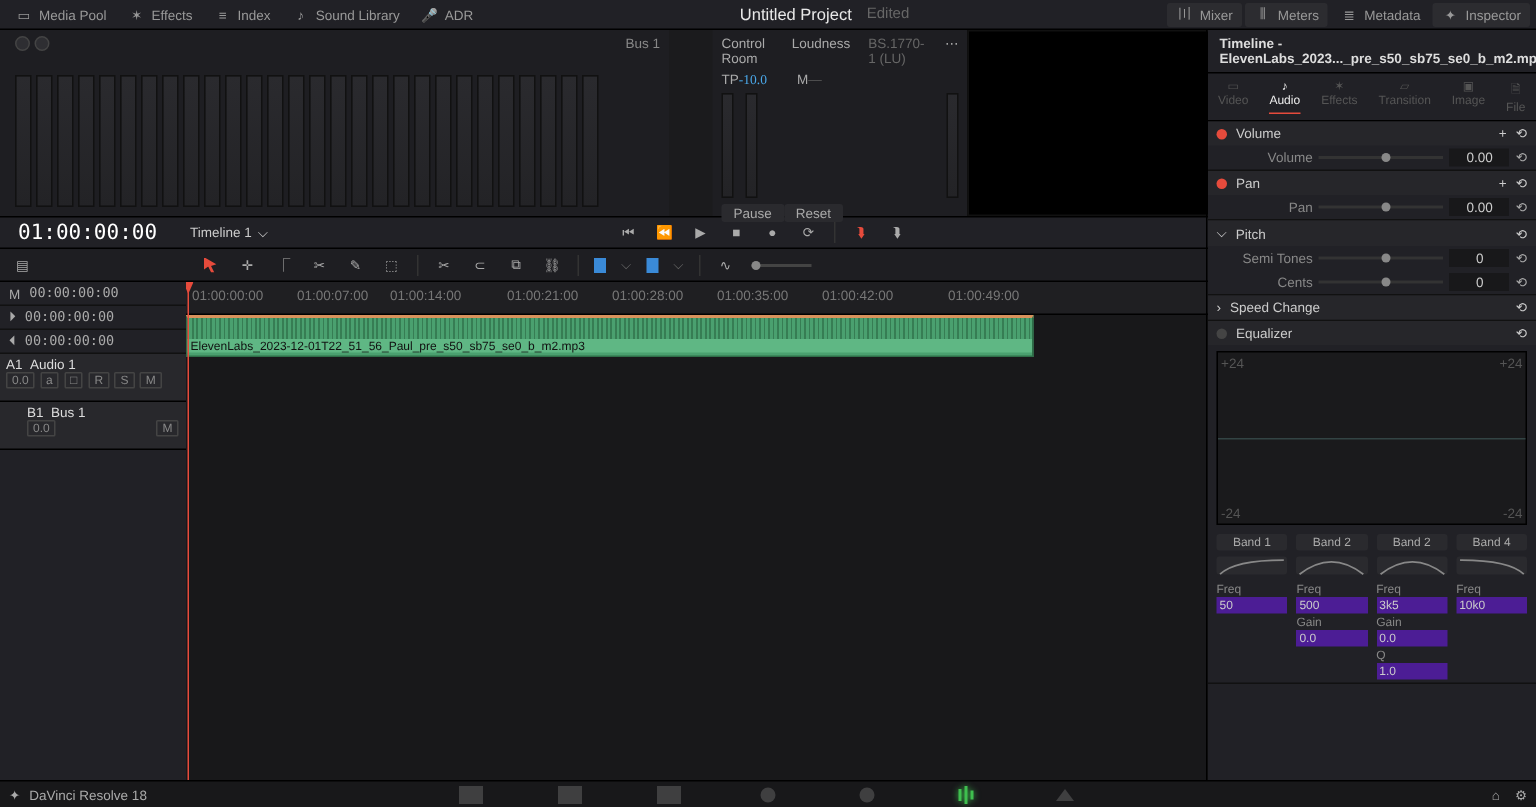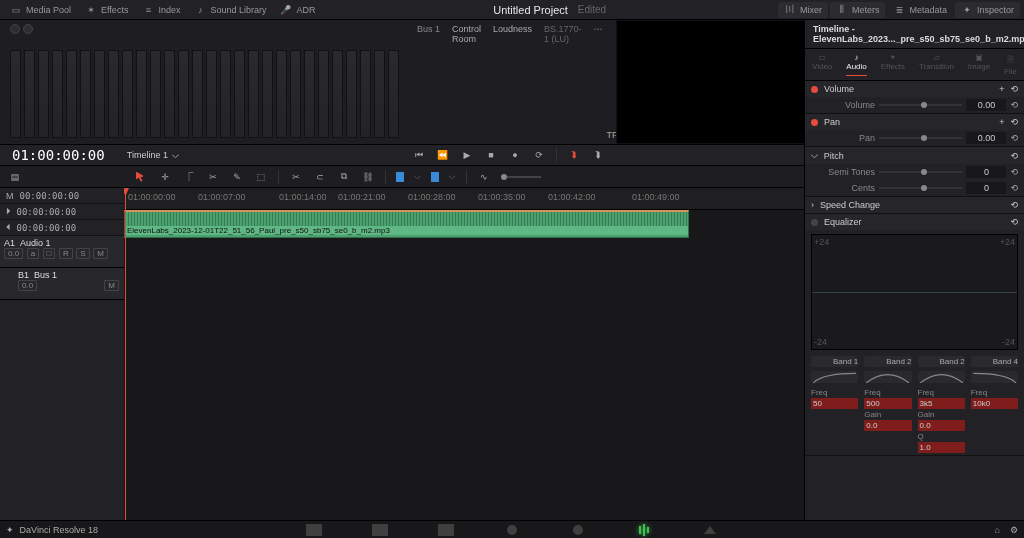--- a/index.html
+++ b/index.html
@@ -12,21 +12,21 @@
   .icon { width: 12px; height: 12px; display: inline-flex; align-items: center; justify-content: center; fill: #999; stroke: #999; }
   .title { color: #e8e8e8; font-size: 11px; }
   .edited { color: #666; font-size: 10px; }
   .main { display: flex; height: 124px; }
   
   .meters-panel { width: 446px; background: #1e1e22; display: flex; padding: 6px 10px; gap: 3px; align-items: flex-end; position: relative; }
   .meter-strip { width: 11px; height: 88px; background: linear-gradient(to bottom,#2a2a2e,#232326); border: 1px solid #111; }
   .meters-panel .row0 { position: absolute; left: 10px; top: 4px; display: flex; gap: 3px; }
   .tiny-knob { width: 10px; height: 10px; border-radius: 50%; background: #2e2e32; border: 1px solid #444; }
   .bus1-label { position:absolute; right:6px; top:4px; color:#888; }
-  .cr-loud { width: 170px; background: #1e1e22; padding: 4px 6px; display:flex; flex-direction:row; gap:4px; }
+  .cr-loud { width: 170px; background: #1e1e22; padding: 4px 6px; display:flex; flex-direction:column; gap:4px;margin-left:29px; }
   .cr-head { display:flex; color:#aaa; gap:12px; }
   .cr-row { display:flex; align-items:flex-end; }
   .cr-btn { padding:1px 8px; background:#2a2a2e; border-radius:2px; color:#aaa; cursor:pointer; }
   .cr-val { color:#4aa7e8;font-family:Liberation Serif, serif; }
   .loud-col { width: 66px; background:#1e1e22; padding:4px 0 4px 2px; }
   .loud-col .lbl { color:#888; padding:6px 4px; }
   .preview { flex:1; background:#000; border:1px solid #111; position:relative; }
   .preview .expand-icon { position:absolute; bottom:4px; right:4px; color:#888; }
   
   .transport { height: 22px; background:#212126; display:flex; align-items:center; border-top:1px solid #000; border-bottom:1px solid #000; }
@@ -90,28 +90,28 @@
   .kf { width:7px;height:7px;border-radius:50%;background:#e64b3c; }
   .kf.off { background:#444; }
   .insp-row { display:flex; align-items:center; padding:2px 6px; gap:4px; }
   .insp-row .plabel { flex:1; text-align:right; color:#888; }
   .insp-slider { flex:1.3; height:2px; background:#333; position:relative; }
   .insp-slider .h { position:absolute; top:-2px; width:6px;height:6px;border-radius:50%;background:#888; }
   .insp-val { width:40px; background:#18181a; color:#ccc; text-align:center; padding:1px 0; }
   .eq-graph { height:116px; background:#1a1a1c; margin:4px 6px; border:1px solid #000; position:relative; }
   .eq-graph::after { content:''; position:absolute; left:0; right:0; top:50%; height:1px; background:#344; }
   .eq-bands { display:flex; gap:6px; padding:2px 6px; }
-  .band-chip { flex:1; text-align:right; background:#2a2a2e; padding:1px 0; border-radius:2px; font-size:8px; cursor:pointer; }
+  .band-chip { flex:1; text-align:center; background:#2a2a2e; padding:1px 0; border-radius:2px; font-size:8px; cursor:pointer; }
   .band-sel { display:flex; gap:6px; padding:2px 6px; }
   .band-curve { flex:1; height:12px; background:#2a2a2e; border-radius:2px; position:relative; }
   .band-curve svg { position:absolute; inset:0; }
   .freq-grid { display:flex; gap:6px; padding:2px 6px; }
   .fcol { flex:1; }
   .fcol .flab { color:#888; font-size:8px; padding:1px 0; }
-  .fcol .fval { background:#7f1d1d; color:#ccc; padding:1px 2px; text-align:left; font-size:8px; }
+  .fcol .fval { background:#4c1d95; color:#ccc; padding:1px 2px; text-align:left; font-size:8px; }
   
   .bottombar { position:absolute; left:0; right:0; bottom:0; height:18px; background:#18181a; border-top:1px solid #000; display:flex; align-items:center; justify-content:space-between; padding:0 6px; }
   .pages { position:absolute; left:50%; transform:translateX(-50%); display:flex; gap:50px; }
   .page-icon { width:16px;height:12px; cursor:pointer; opacity:.5; }
   .page-icon.active { opacity:1; filter:drop-shadow(0 0 2px #3fbf4f); }
 </style>
 </head>
 <body>
 
 <div class="topbar">
@@ -321,21 +321,21 @@
       <div>
         <span class="chip">0.0</span>
         <span class="chip" style="float:right">M</span>
       </div>
     </div>
   </div>
   <div class="tl-center">
     <div class="ruler">
       <span class="tick" style="left:4px">01:00:00:00</span>
       <span class="tick" style="left:74px">01:00:07:00</span>
-      <span class="tick" style="left:155px">01:00:14:00</span>
+      <span class="tick" style="left:136px">01:00:14:00</span>
       <span class="tick" style="left:214px">01:00:21:00</span>
       <span class="tick" style="left:284px">01:00:28:00</span>
       <span class="tick" style="left:354px">01:00:35:00</span>
       <span class="tick" style="left:424px">01:00:42:00</span>
       <span class="tick" style="left:508px">01:00:49:00</span>
     </div>
     <div class="clip">
       <div class="wave"></div>
       <div class="label">ElevenLabs_2023-12-01T22_51_56_Paul_pre_s50_sb75_se0_b_m2.mp3</div>
     </div>

